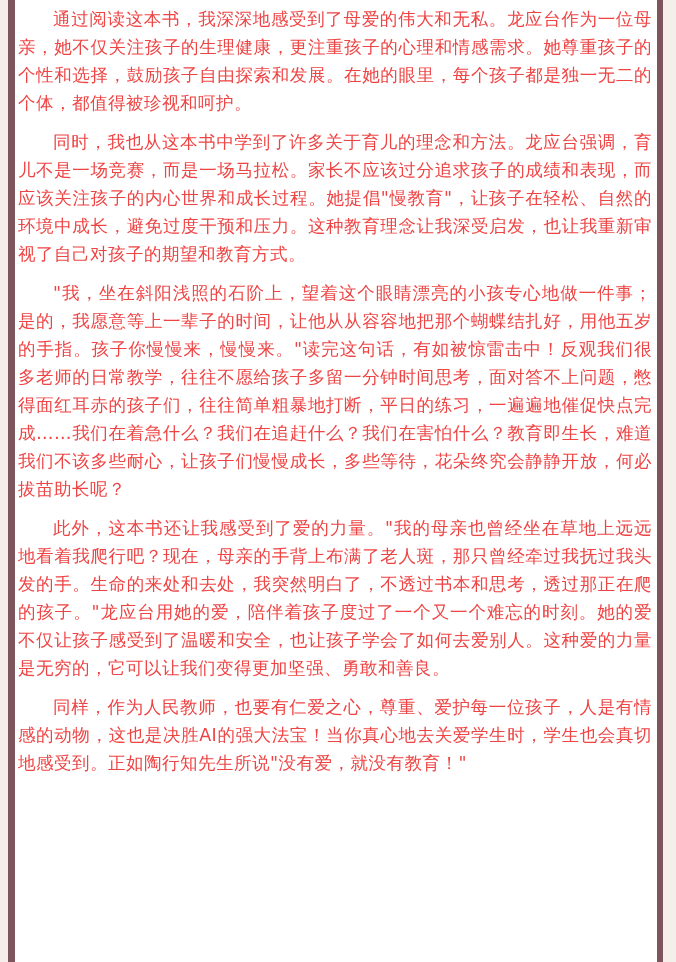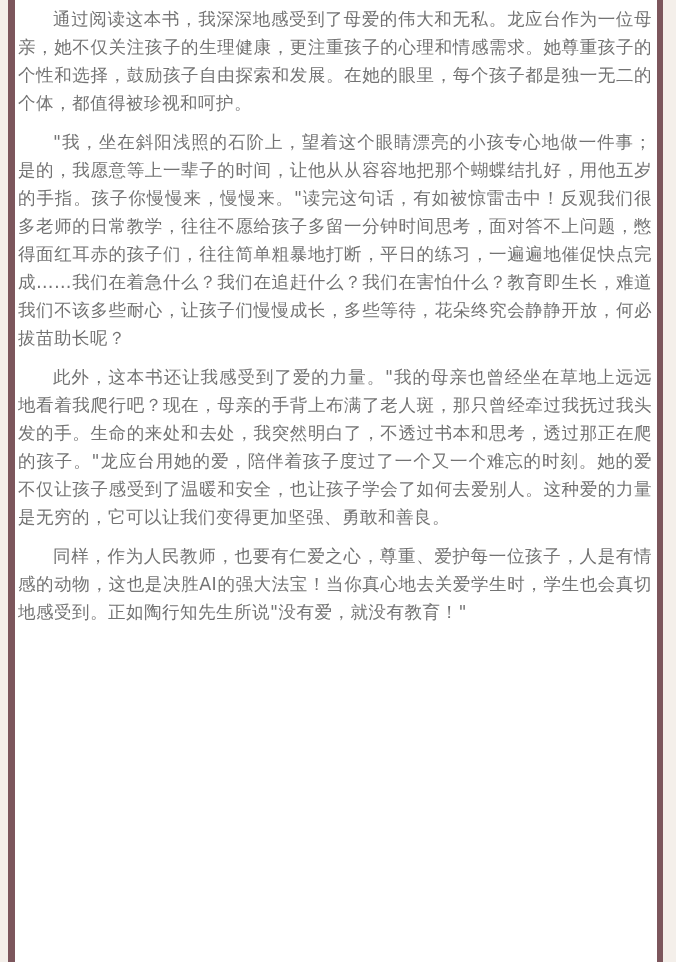--- a/index.html
+++ b/index.html
@@ -22,33 +22,34 @@
     background: #ffffff;
     border-left: 7px solid #7c565c;
     border-right: 6px solid #7c565c;
     box-sizing: border-box;
     padding: 5px 5px 0 3px;
   }
   .doc-body p {
     margin: 0 0 11px 0;
     font-size: 17.5px;
     line-height: 28px;
-    color: #737373;
+    color: #ef4444;
     text-indent: 2em;
     text-align: justify;
     letter-spacing: 0.5px;
     word-break: break-all;
   }
   .doc-body p:last-child {
     margin-bottom: 0;
   }
 </style>
 </head>
 <body>
 
 <div class="page">
   <div class="doc-body">
     <p>通过阅读这本书，我深深地感受到了母爱的伟大和无私。龙应台作为一位母亲，她不仅关注孩子的生理健康，更注重孩子的心理和情感需求。她尊重孩子的个性和选择，鼓励孩子自由探索和发展。在她的眼里，每个孩子都是独一无二的个体，都值得被珍视和呵护。</p>
+    <p>同时，我也从这本书中学到了许多关于育儿的理念和方法。龙应台强调，育儿不是一场竞赛，而是一场马拉松。家长不应该过分追求孩子的成绩和表现，而应该关注孩子的内心世界和成长过程。她提倡"慢教育"，让孩子在轻松、自然的环境中成长，避免过度干预和压力。这种教育理念让我深受启发，也让我重新审视了自己对孩子的期望和教育方式。</p>
     <p>"我，坐在斜阳浅照的石阶上，望着这个眼睛漂亮的小孩专心地做一件事；是的，我愿意等上一辈子的时间，让他从从容容地把那个蝴蝶结扎好，用他五岁的手指。孩子你慢慢来，慢慢来。"读完这句话，有如被惊雷击中！反观我们很多老师的日常教学，往往不愿给孩子多留一分钟时间思考，面对答不上问题，憋得面红耳赤的孩子们，往往简单粗暴地打断，平日的练习，一遍遍地催促快点完成……我们在着急什么？我们在追赶什么？我们在害怕什么？教育即生长，难道我们不该多些耐心，让孩子们慢慢成长，多些等待，花朵终究会静静开放，何必拔苗助长呢？</p>
     <p>此外，这本书还让我感受到了爱的力量。"我的母亲也曾经坐在草地上远远地看着我爬行吧？现在，母亲的手背上布满了老人斑，那只曾经牵过我抚过我头发的手。生命的来处和去处，我突然明白了，不透过书本和思考，透过那正在爬的孩子。"龙应台用她的爱，陪伴着孩子度过了一个又一个难忘的时刻。她的爱不仅让孩子感受到了温暖和安全，也让孩子学会了如何去爱别人。这种爱的力量是无穷的，它可以让我们变得更加坚强、勇敢和善良。</p>
     <p>同样，作为人民教师，也要有仁爱之心，尊重、爱护每一位孩子，人是有情感的动物，这也是决胜AI的强大法宝！当你真心地去关爱学生时，学生也会真切地感受到。正如陶行知先生所说"没有爱，就没有教育！"</p>
   </div>
 </div>
 
 </body></html>

